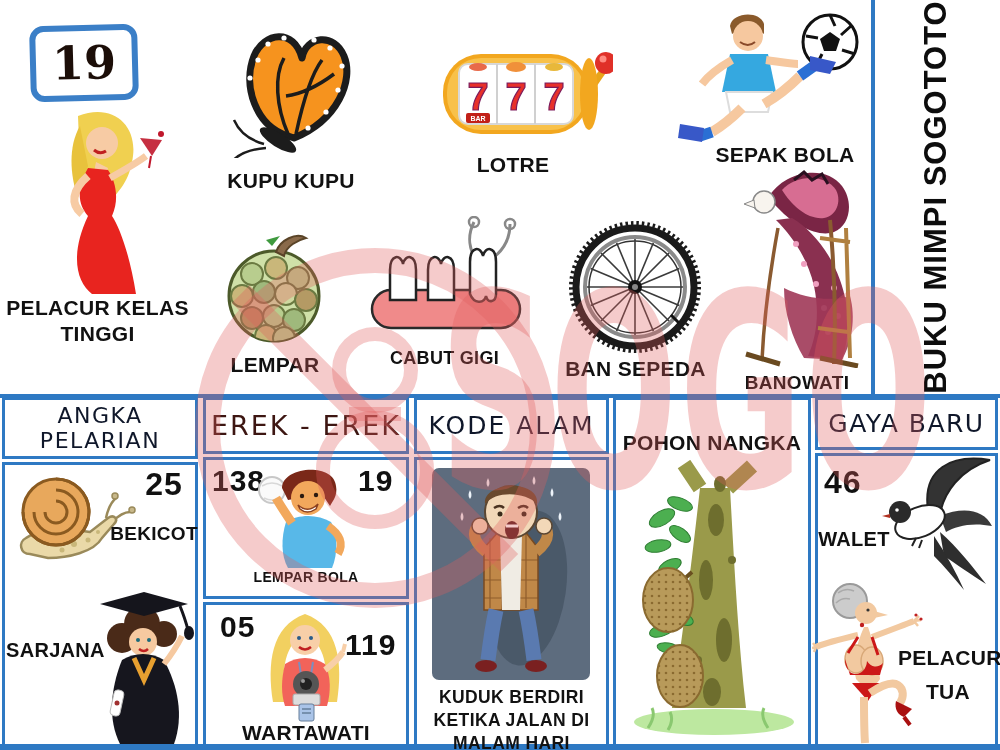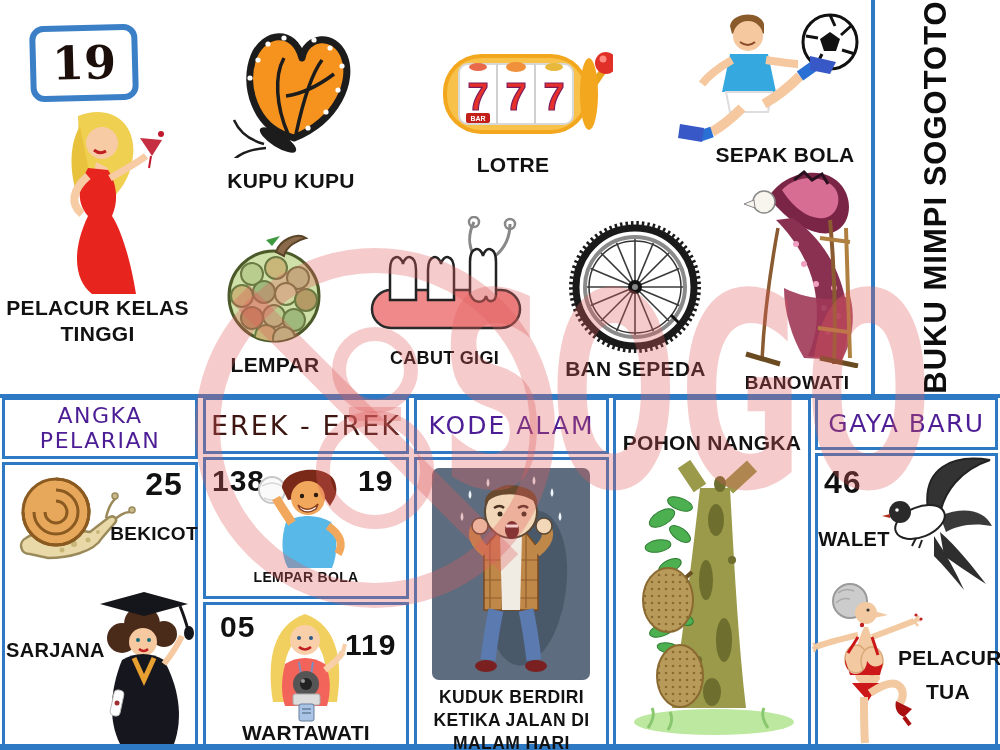--- a/index.html
+++ b/index.html
@@ -2,21 +2,21 @@
 <html><head>
 <meta charset="utf-8">
 <style>
   :root { --blue:#2e79c3; --ink:#121212; --maroon:#3d1612; --wm:rgba(224,92,92,0.32); }
   html,body{margin:0;padding:0;background:#fff;}
   #stage{position:relative;width:1000px;height:750px;background:#fff;overflow:hidden;
          font-family:"Liberation Sans",sans-serif;color:var(--ink);}
   .abs{position:absolute;}
   .line{position:absolute;background:var(--blue);}
   .cell{position:absolute;border:3px solid var(--blue);background:#fff;box-sizing:border-box;z-index:1;}
-  .hdr{font-family:"DejaVu Sans",sans-serif;color:#4c1d95;text-align:center;letter-spacing:1.5px;
+  .hdr{font-family:"DejaVu Sans",sans-serif;color:#0f172a;text-align:center;letter-spacing:1.5px;
        display:flex;flex-direction:column;align-items:center;justify-content:center;}
   .lbl{position:absolute;font-weight:700;color:#111;text-align:center;line-height:1.22;
        letter-spacing:0.3px;z-index:2;}
   .num{position:absolute;font-weight:800;color:#111;z-index:2;letter-spacing:1px;}
   .art{position:absolute;z-index:2;}
   .badge{position:absolute;left:30px;top:25px;width:96px;height:64px;border:6px solid #3b7fc7;
          border-radius:14px;transform:rotate(-1.5deg);display:flex;align-items:center;justify-content:center;
          font-family:"DejaVu Serif",serif;font-weight:700;font-size:46px;color:#1c0e08;z-index:2;}
   .side-title{position:absolute;left:936px;top:197px;transform:translate(-50%,-50%) rotate(-90deg);
               white-space:nowrap;font-weight:800;font-size:31px;letter-spacing:1px;color:#0d0d0d;z-index:2;}

